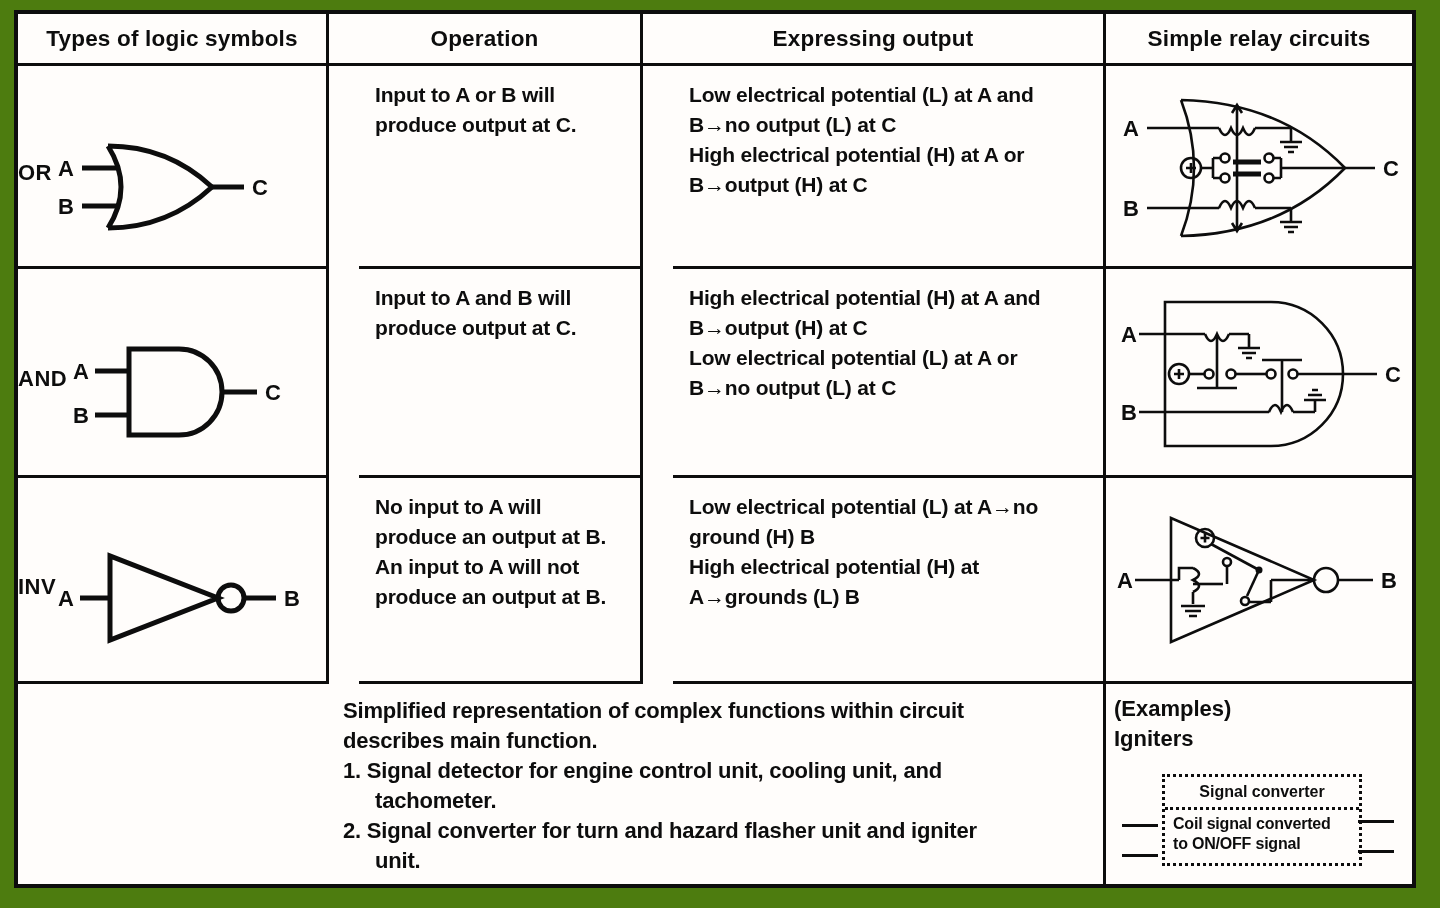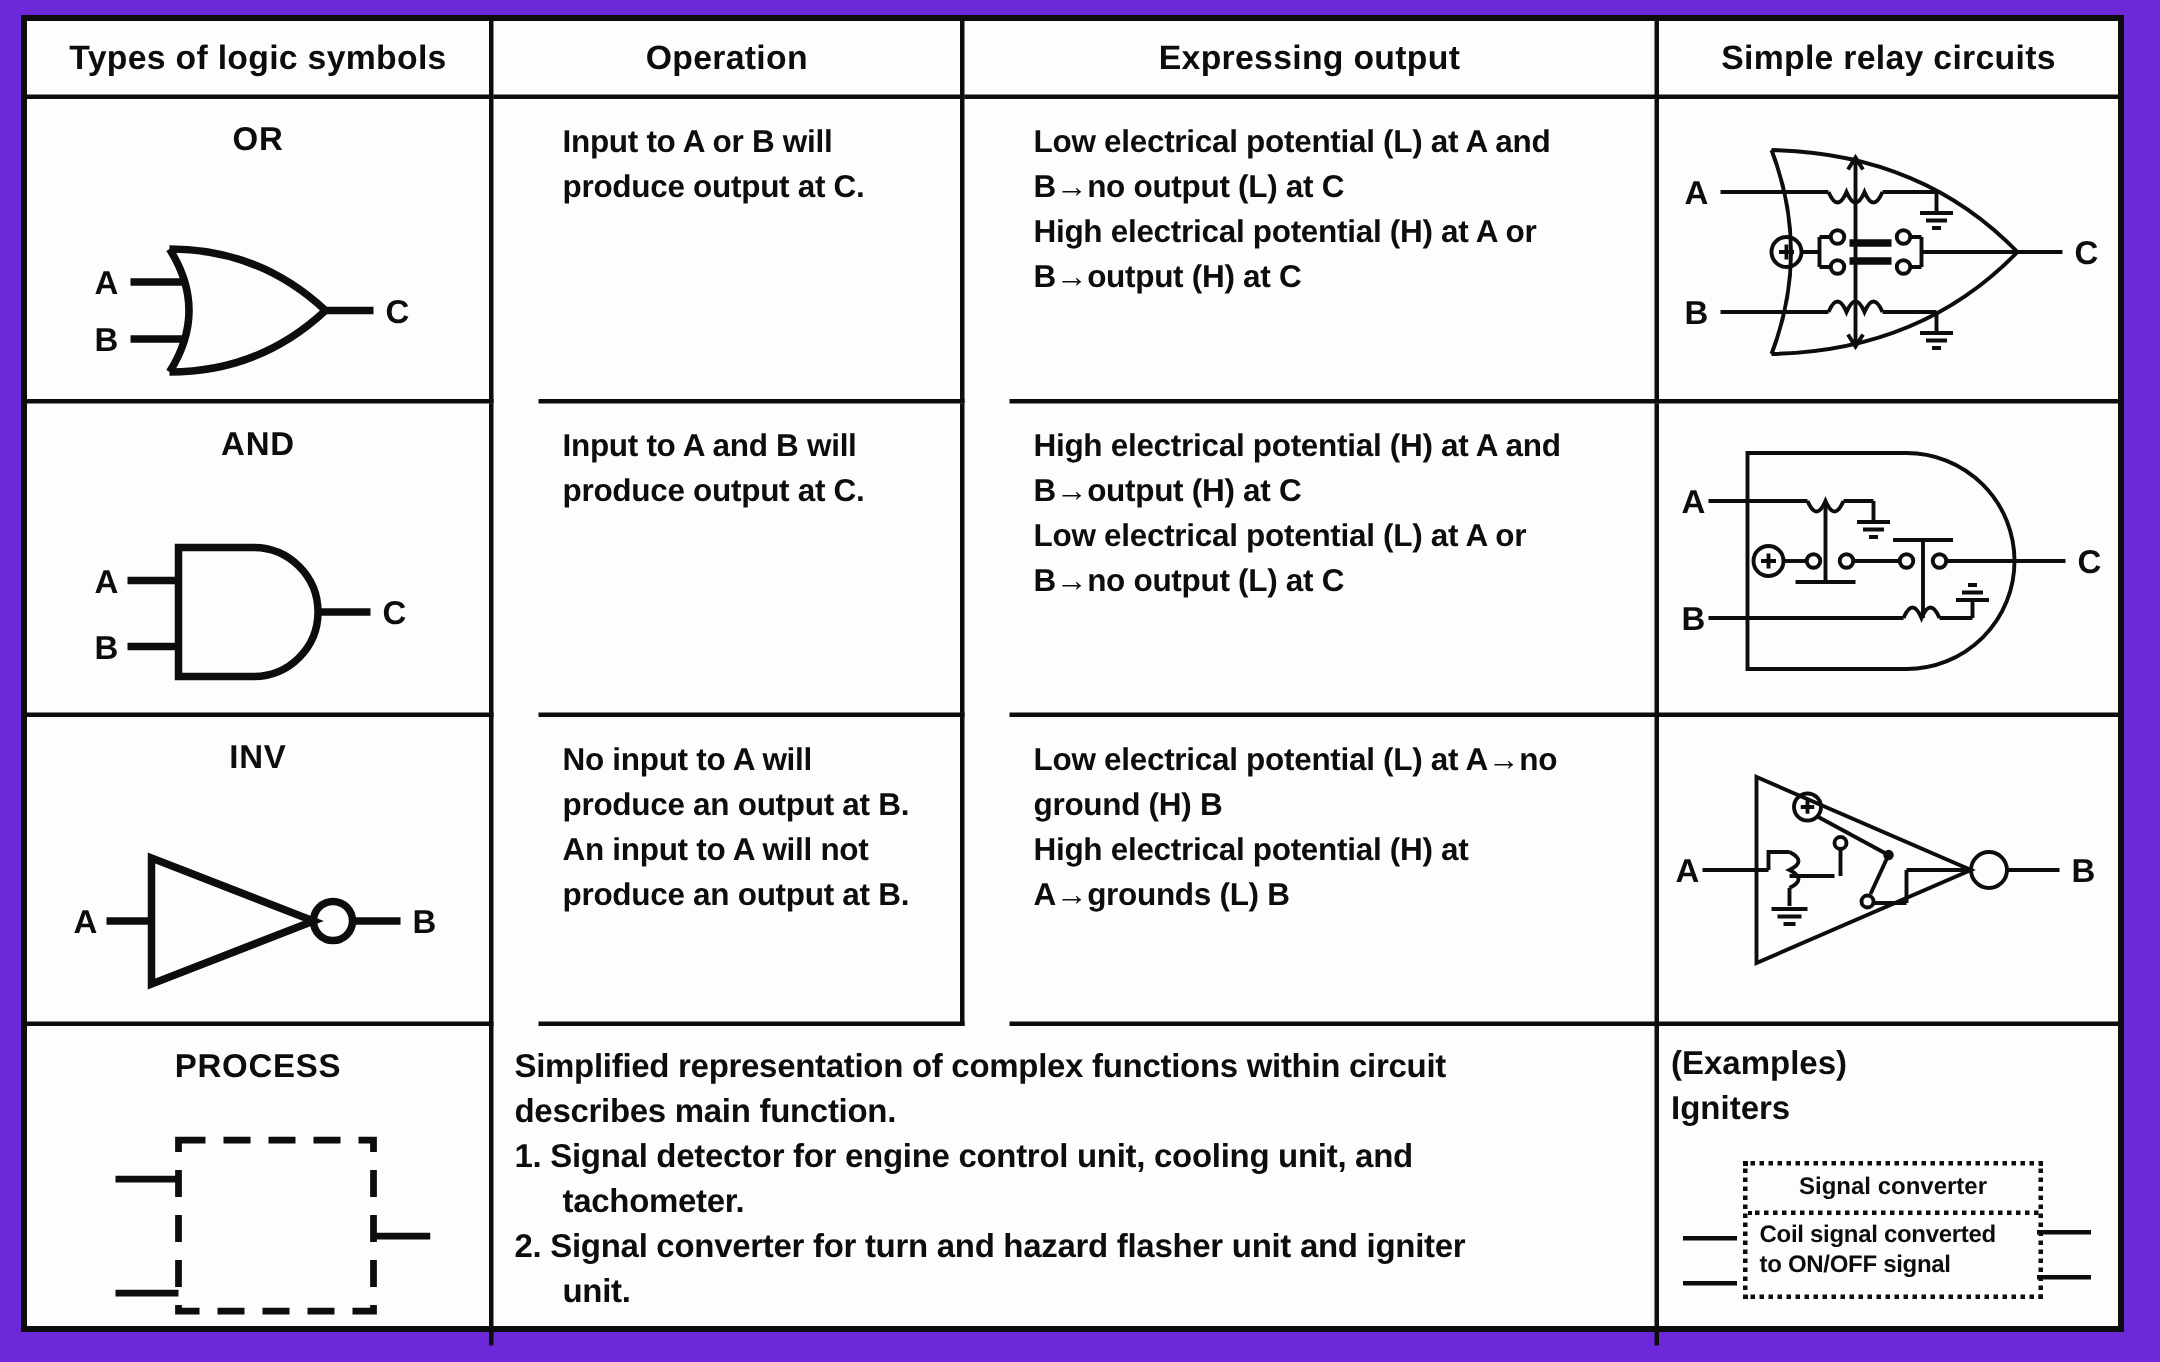--- a/index.html
+++ b/index.html
@@ -1,36 +1,36 @@
 <!DOCTYPE html>
 <html><head>
 <meta charset="utf-8">
 <style>
   html,body{margin:0;padding:0;background:#ffffff;}
   .sheet{
-    position:relative;width:1440px;height:908px;background:#6d28d9;
+    position:relative;width:1440px;height:908px;background:#4d7c0f;
     font-family:"Liberation Sans",sans-serif;font-weight:700;color:#0d0d0d;
     overflow:hidden;
   }
   .tbl{
     position:absolute;left:14px;top:10px;width:1402px;height:878px;
     box-sizing:border-box;border:4px solid #0d0d0d;background:#fffdfb;
     display:grid;
     grid-template-columns:311px 314px 463px 1fr;
     grid-template-rows:52px 203px 209px 206px 1fr;
   }
   .cell{
     box-sizing:border-box;border-right:3px solid #0d0d0d;border-bottom:3px solid #0d0d0d;
     position:relative;
   }
   .c-last{border-right:none;}
   .r-last{border-bottom:none;}
   .merged{grid-column:2 / 4;}
   .hdr{display:flex;align-items:center;justify-content:center;font-size:22.5px;letter-spacing:.2px;}
-  .symcell{display:flex;flex-direction:column;align-items:center;}
+  .symcell{display:flex;flex-direction:row;align-items:center;}
   .symlabel{font-size:22px;margin-top:14px;letter-spacing:.5px;}
   .txt{
     padding:14px 8px 0 16px;font-size:21px;line-height:30px;
     white-space:pre-line;letter-spacing:-0.2px;margin-left:30px;
   }
   .proc-txt{padding:12px 10px 0 14px;font-size:22px;line-height:30px;letter-spacing:-0.2px;}
   .proc-intro{white-space:pre-line;}
   .proc-item{white-space:pre-line;padding-left:32px;text-indent:-32px;}
   .relaycell{display:flex;align-items:center;justify-content:center;}
   .ex-head{position:absolute;left:8px;top:10px;font-size:22px;line-height:30px;white-space:pre-line;}
@@ -235,27 +235,20 @@
           <path class="ln g2" d="M118,86 V104"></path>
           <path class="ln g2" d="M102,64 L150,90"></path>
           <circle cx="150" cy="90" r="3.5" fill="#0d0d0d"></circle>
           <path class="ln g2" d="M150,90 L138,116"></path>
           <circle class="ln g2" cx="136" cy="121" r="4"></circle>
           <path class="ln g2" d="M140,122 H162 M162,122 V100 M162,100 H203"></path>
         </g>
       </svg>
     </div>
 
-    <div class="cell symcell r-last">
-      <div class="symlabel">PROCESS</div>
-      <svg width="230" height="155" viewBox="0 0 230 155" style="margin-top:18px">
-        <rect class="ln" x="62" y="18" width="130" height="114" stroke-width="4.5" stroke-dasharray="18 12"></rect>
-        <path class="ln" stroke-width="4.5" d="M20,44 H62 M20,120 H62 M192,82 H230"></path>
-      </svg>
-    </div>
     <div class="cell proc-txt merged r-last">
       <div class="proc-intro">Simplified representation of complex functions within circuit
 describes main function.</div>
       <div class="proc-item">1. Signal detector for engine control unit, cooling unit, and
 tachometer.</div>
       <div class="proc-item">2. Signal converter for turn and hazard flasher unit and igniter
 unit.</div>
     </div>
     <div class="cell c-last r-last">
       <div class="ex-head">(Examples)

